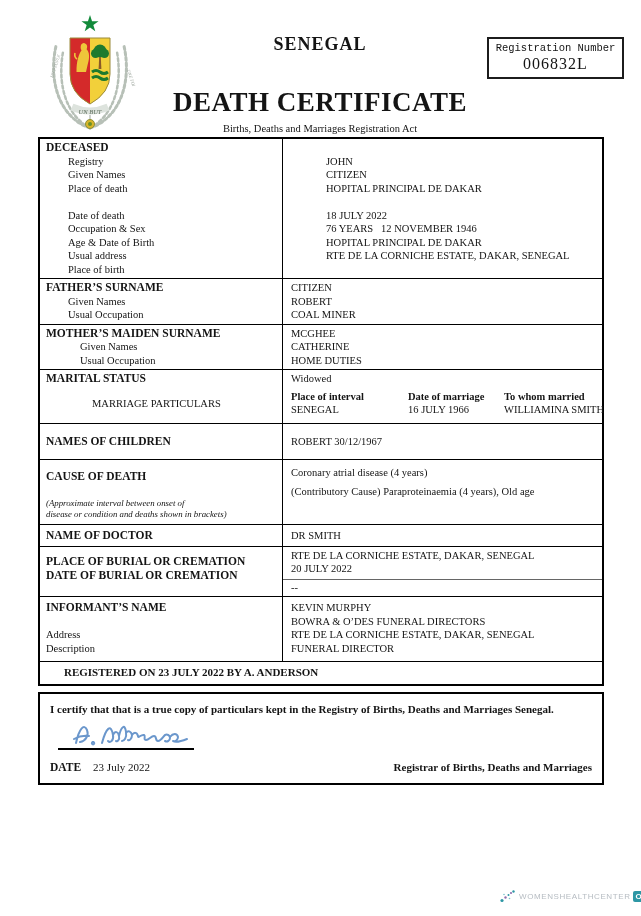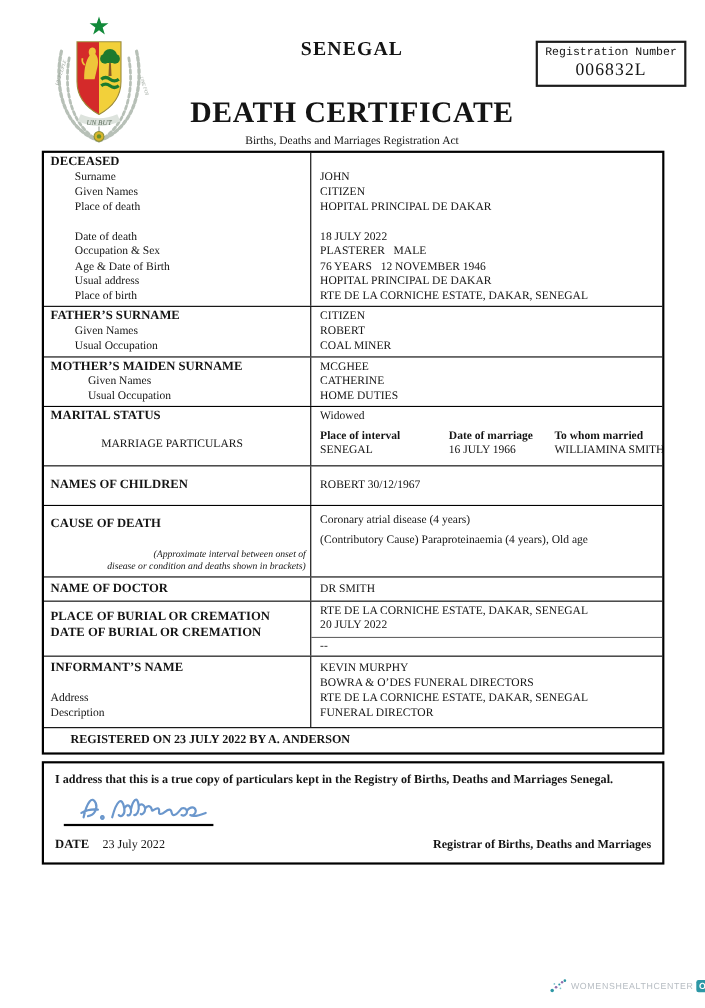--- a/index.html
+++ b/index.html
@@ -20,32 +20,32 @@
   }
   .regbox .rlabel { font-size:10.5px;font-family:Liberation Mono, monospace; }
   .regbox .rvalue { font-size:16px; letter-spacing:1px; margin-top:1px; }
 
   
   .cert-table {
     position:absolute; left:38px; top:137px; width:566px; box-sizing:border-box;
     border:2px solid #000; font-size:10.5px; line-height:13.5px;
   }
   .trow { display:flex; border-top:1px solid #000; }
-  .trow:first-child { border-top:none; }
+  .trow:first-child { border-top:none;gap:35px; }
   .lcell { width:243px; flex:0 0 243px; box-sizing:border-box; border-right:1px solid #000; padding:2px 4px 2px 6px; }
   .rcell { flex:1; box-sizing:border-box; padding:2px 6px 2px 8px; }
   .rcell .line, .val { white-space:pre; }
   .line { height:13.5px; overflow:visible; }
   .sec-title { font-weight:bold; font-size:11.5px; }
   .lbl { padding-left:22px; }
   .lbl-deep { padding-left:34px; }
   .full-cell { flex:1; padding:4px 6px; }
 
   .cause-left { display:flex; flex-direction:column; justify-content:space-between; min-height:64px; }
-  .cause-note { font-style:italic; font-size:8.8px; line-height:11px; text-align:right; padding-bottom:2px; }
+  .cause-note { font-style:italic; font-size:8.8px; line-height:11px; text-align:left; padding-bottom:2px; }
   .cause-line2 { margin-top:5px; }
 
   .mcols { display:flex; margin-top:4px; }
   .mcol0 { width:117px; } .mcol1 { width:96px; } .mcol2 { flex:1; }
   .mh { font-weight:bold; }
 
   .burial-rcell { padding:0; display:flex; flex-direction:column; }
   .burial-top { padding:2px 6px 3px 8px; }
   .burial-extra { border-top:1px solid #666; padding:1px 6px 2px 8px; }
   .burial-titles { padding-top:7px; font-weight:bold; font-size:11.5px; line-height:14.5px; }
@@ -134,38 +134,37 @@
   <div class="regbox">
     <div class="rlabel">Registration Number</div>
     <div class="rvalue">006832L</div>
   </div>
 
   <div class="cert-table">
 
     <div class="trow">
       <div class="lcell">
         <div class="line sec-title">DECEASED</div>
-        <div class="line lbl">Surname</div>
+        <div class="line lbl">Registry</div>
         <div class="line lbl">Given Names</div>
         <div class="line lbl">Place of death</div>
         <div class="line"></div>
         <div class="line lbl">Date of death</div>
         <div class="line lbl">Occupation &amp; Sex</div>
         <div class="line lbl">Age &amp; Date of Birth</div>
         <div class="line lbl">Usual address</div>
         <div class="line lbl">Place of birth</div>
       </div>
       <div class="rcell">
         <div class="line"></div>
         <div class="line">JOHN</div>
         <div class="line">CITIZEN</div>
         <div class="line">HOPITAL PRINCIPAL DE DAKAR</div>
         <div class="line"></div>
         <div class="line">18 JULY 2022</div>
-        <div class="line">PLASTERER   MALE</div>
         <div class="line">76 YEARS   12 NOVEMBER 1946</div>
         <div class="line">HOPITAL PRINCIPAL DE DAKAR</div>
         <div class="line">RTE DE LA CORNICHE ESTATE, DAKAR, SENEGAL</div>
       </div>
     </div>
 
     <div class="trow">
       <div class="lcell">
         <div class="line sec-title">FATHER’S SURNAME</div>
         <div class="line lbl">Given Names</div>
@@ -276,21 +275,21 @@
         <div class="line">FUNERAL DIRECTOR</div>
       </div>
     </div>
 
     <div class="trow">
       <div class="registered full-cell">REGISTERED ON 23 JULY 2022 BY A. ANDERSON</div>
     </div>
   </div>
 
   <div class="certify">
-    <div class="statement">I address that this is a true copy of particulars kept in the Registry of Births, Deaths and Marriages Senegal.</div>
+    <div class="statement">I certify that that is a true copy of particulars kept in the Registry of Births, Deaths and Marriages Senegal.</div>
     <div class="sigwrap">
       <svg width="150" height="34" viewBox="0 0 126 34">
         <g stroke="#6b97cc" stroke-width="2" fill="none" stroke-linecap="round" stroke-linejoin="round">
           <path d="M8 26 C11 12 16 6 19 13 C21 18 18 24 12 25 M6 22 Q13 18 21 19"></path>
           <path d="M25 25 a1.2 1.2 0 1 0 0.1 0"></path>
           <path d="M34 26 C38 11 43 6 45 18 C46 24 42 26 40 24 M45 18 C47 14 50 14 51 19 C52 23 49 25 48 24 M51 19 C53 10 57 6 58 15 C59 21 56 24 54 24 M58 16 C60 13 63 14 64 18 C64 22 61 24 60 23 M64 18 C66 15 69 15 70 19 C70 22 73 17 76 18 C78 19 75 23 78 23 C81 23 83 19 86 19 C89 19 87 24 90 24 C93 24 95 20 97 18 C99 17 102 18 102 21 C102 24 99 25 97 24 M102 20 C105 16 109 16 110 20 C110 23 107 25 105 24 C108 26 114 24 119 22"></path>
         </g>
       </svg>
       <div class="sig-underline"></div>
     </div>

